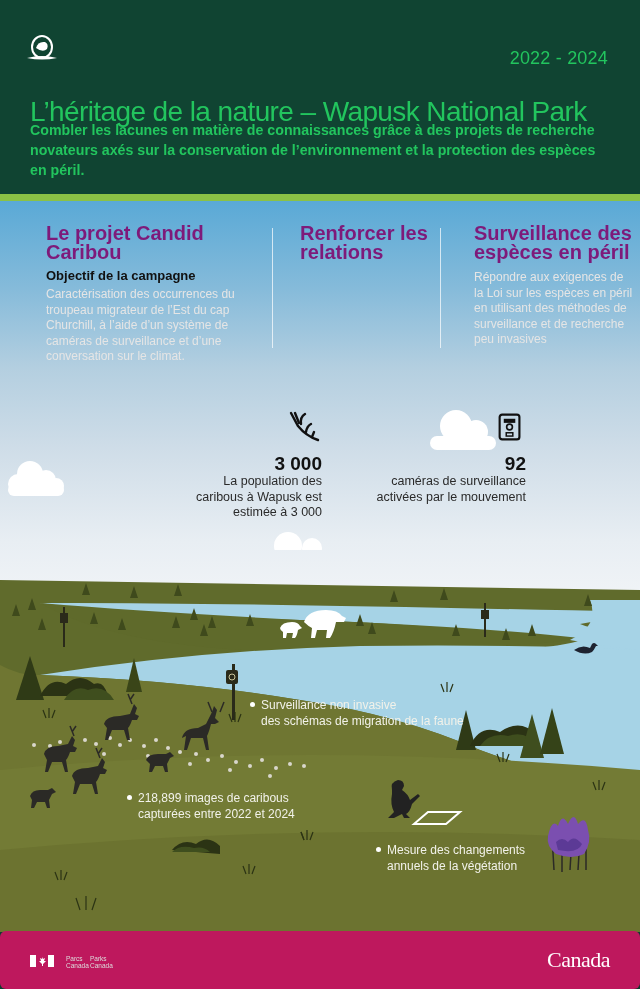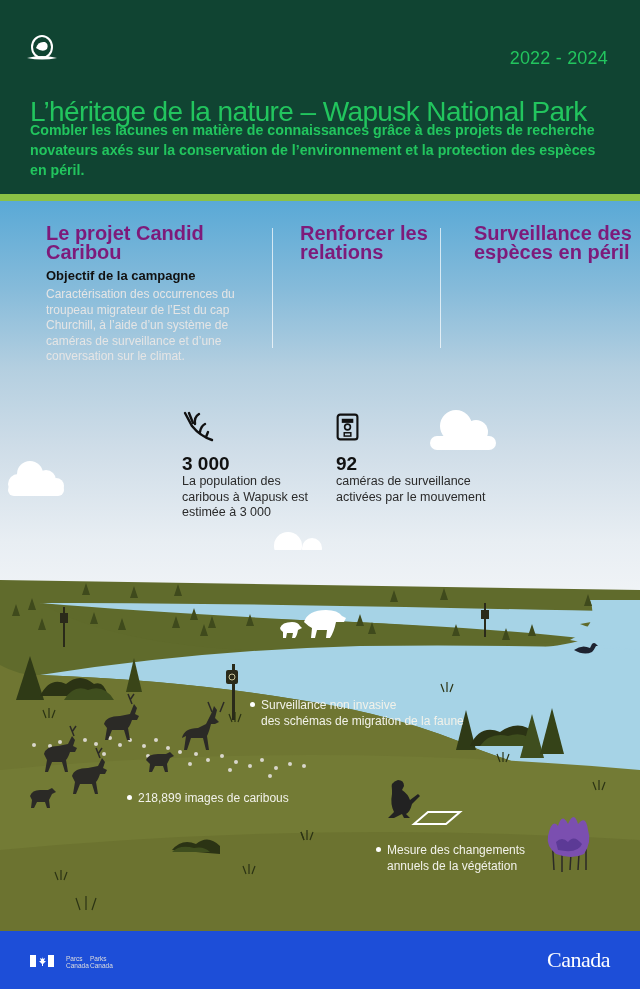--- a/index.html
+++ b/index.html
@@ -20,34 +20,34 @@
 
   .col { position: absolute; top: 224px; }
   .col h2 { color: #7e1a7a; font-size: 20px; font-weight: bold; line-height: 19px; }
   .col h3 { color: #111; font-size: 13px; font-weight: bold; margin-top: 6px; }
   .col p { color: #e5e5e5; font-size: 12px; line-height: 15.5px; margin-top: 4px; }
   .col1 { left: 46px; width: 220px; }
   .col2 { left: 300px; width: 130px; }
   .col3 { left: 474px; width: 160px; }
   .divider { position: absolute; top: 228px; width: 1px; height: 120px; background: rgba(255,255,255,0.7); }
 
-  .stat { position: absolute; top: 410px; }
+  .stat { position: absolute; top: 410px; text-align: right; }
   .stat .icon { width: 34px; height: 34px; }
   .stat .num { font-size: 19px; font-weight: bold; color: #111; margin-top: 6px; line-height: 20px; }
   .stat .desc { font-size: 12.5px; color: #2a2a2a; line-height: 15.5px; }
 
   
   .land { position: absolute; left: 0; top: 540px; width: 640px; height: 392px; }
 
   .bullet { position: absolute; color: #f2f2ea; font-size: 12px; line-height: 16px; }
   .bullet .dot { display: inline-block; width: 5px; height: 5px; border-radius: 50%; background: #fff; margin-right: 6px; vertical-align: middle; position: relative; top: -1px; }
   .bullet .l2 { padding-left: 11px; display: block; }
 
   
-  .footer { position: absolute; left: 0; top: 931px; width: 640px; height: 58px; background: #1d4ed8; color: #fff; }
+  .footer { position: absolute; left: 0; top: 931px; width: 640px; height: 58px; background: #be185d; color: #fff; border-radius: 6px; }
   .flag { position: absolute; left: 30px; top: 24px; width: 24px; height: 12px; }
   .fip { position: absolute; top: 24px; font-size: 6.5px; line-height: 7px; color: #ddd; }
   .wordmark { position: absolute; right: 30px; top: 16px; font-family: "Liberation Serif", serif; font-size: 22px; letter-spacing: -0.5px; }
 </style>
 </head>
 <body>
 
 <div class="header">
   <svg class="logo" viewBox="0 0 36 30">
     <ellipse cx="18" cy="13" rx="10" ry="11" fill="none" stroke="#fff" stroke-width="2"></ellipse>
@@ -90,36 +90,37 @@
   <h3>Objectif de la campagne</h3>
   <p>Caractérisation des occurrences du troupeau migrateur de l’Est du cap Churchill, à l’aide d’un système de caméras de surveillance et d’une conversation sur le climat.</p>
 </div>
 <div class="divider" style="left:272px"></div>
 <div class="col col2">
   <h2>Renforcer les relations</h2>
 </div>
 <div class="divider" style="left:440px"></div>
 <div class="col col3">
   <h2>Surveillance des espèces en péril</h2>
+  <p style="margin-top:8px">Répondre aux exigences de la Loi sur les espèces en péril en utilisant des méthodes de surveillance et de recherche peu invasives</p>
 </div>
 
 <div class="stat" style="left:182px;width:140px">
   <svg class="icon" viewBox="0 0 34 34">
     <g fill="none" stroke="#111" stroke-width="2.4" stroke-linecap="round">
       <path d="M3 3 L10 16 Q18 26 30 30"></path>
       <path d="M7 3 L11 13"></path>
       <path d="M13 14 Q12 7 17 4"></path>
       <path d="M18 22 Q19 16 23 14"></path>
       <path d="M24 27 L26 22"></path>
     </g>
   </svg>
   <div class="num">3 000</div>
   <div class="desc">La population des caribous à Wapusk est estimée à 3 000</div>
 </div>
-<div class="stat" style="left:336px;width:170px">
+<div class="stat" style="left:356px;width:170px">
   <svg class="icon" viewBox="0 0 34 34" style="width:28px;height:34px">
     <rect x="2" y="2" width="24" height="30" rx="3" fill="none" stroke="#111" stroke-width="2.6"></rect>
     <rect x="7" y="7" width="14" height="5" fill="#111"></rect>
     <circle cx="14" cy="17" r="3.5" fill="none" stroke="#111" stroke-width="2"></circle>
     <rect x="10" y="24" width="8" height="4" fill="none" stroke="#111" stroke-width="1.8"></rect>
   </svg>
   <div class="num">92</div>
   <div class="desc">caméras de surveillance activées par le mouvement</div>
 </div>
 
@@ -273,20 +274,21 @@
     <path d="M304 300 l-3 -8"></path>
   </g>
 </svg>
 
 <div class="bullet" style="left:250px;top:697px">
   <span class="dot"></span><span>Surveillance non invasive</span>
   <span class="l2">des schémas de migration de la faune</span>
 </div>
 <div class="bullet" style="left:127px;top:790px">
   <span class="dot"></span><span>218,899 images de caribous</span>
+  <span class="l2">capturées entre 2022 et 2024</span>
 </div>
 <div class="bullet" style="left:376px;top:842px">
   <span class="dot"></span><span>Mesure des changements</span>
   <span class="l2">annuels de la végétation</span>
 </div>
 
 <div class="footer">
   <svg class="flag" viewBox="0 0 24 12">
     <rect x="0" y="0" width="6" height="12" fill="#fff"></rect>
     <rect x="18" y="0" width="6" height="12" fill="#fff"></rect>

